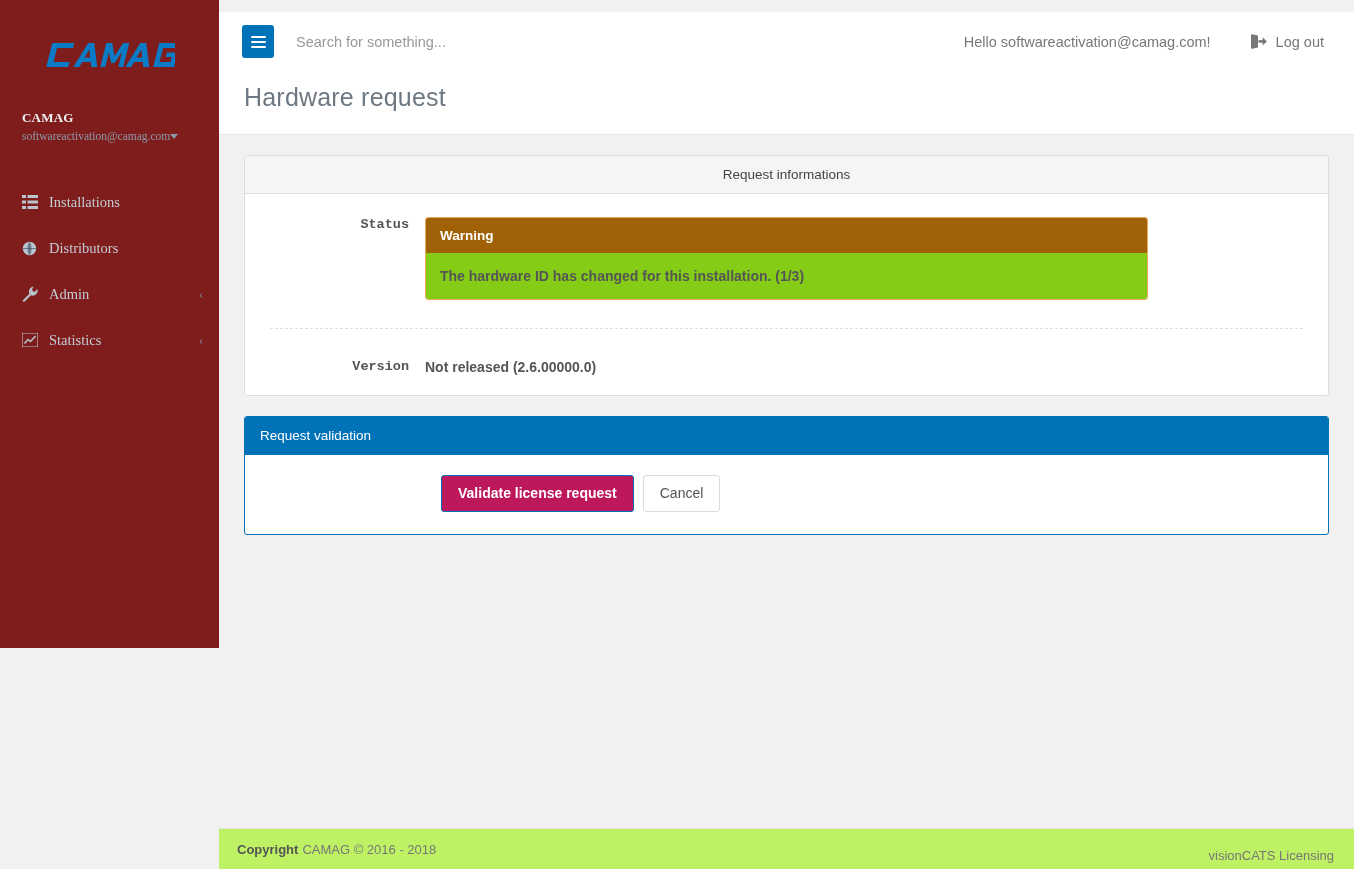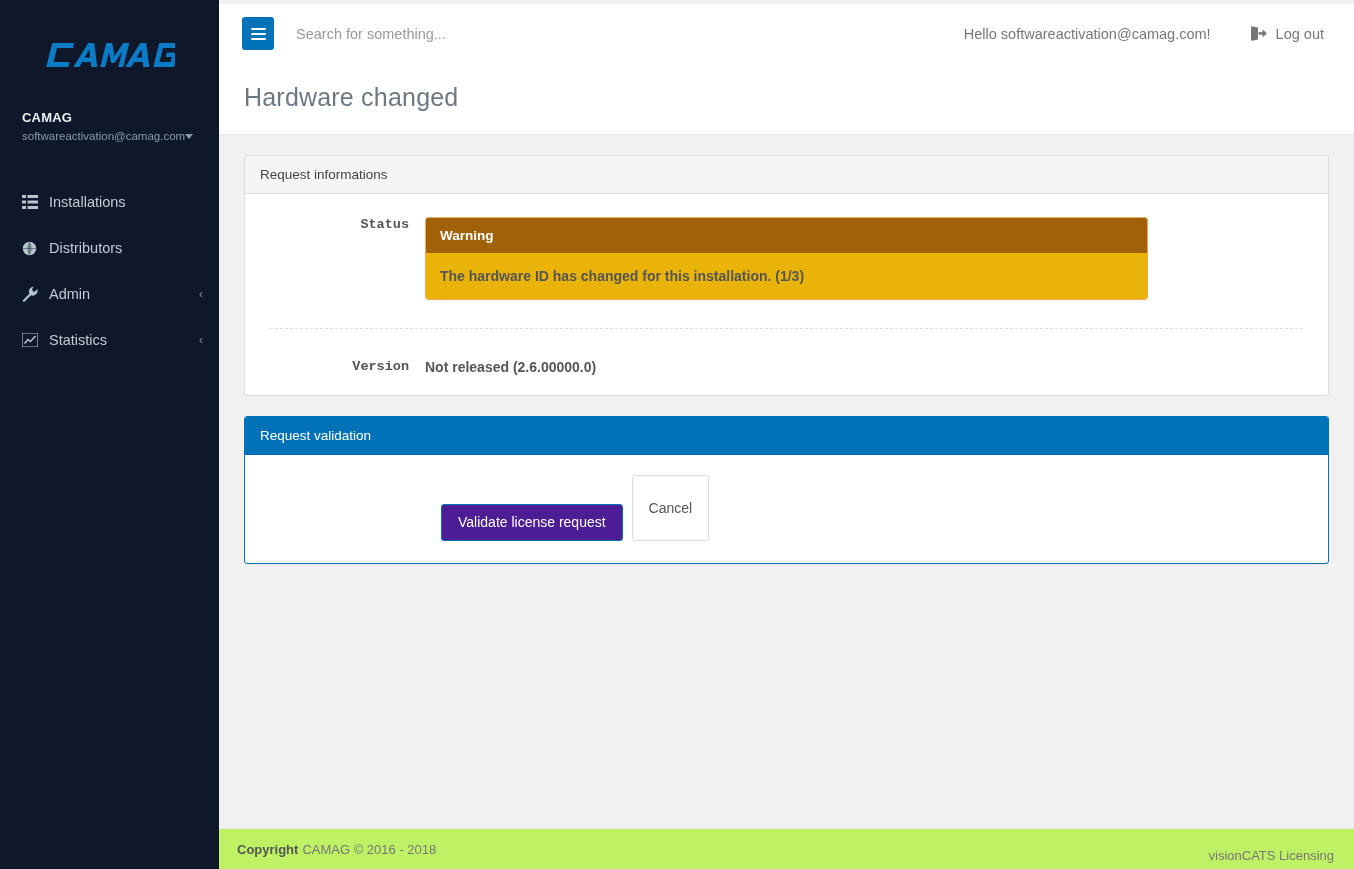--- a/index.html
+++ b/index.html
@@ -8,22 +8,23 @@
     margin: 0; padding: 0;
     width: 1354px; height: 869px;
     overflow: hidden;
     font-family: "Liberation Sans", sans-serif;
     background: #f1f1f1;
   }
 
   
   #sidebar {
     position: absolute; top: 0; left: 0;
-    width: 219px; height: 869px;
-    background: #0f172a;
+    width: 219px; height: 648px;
+    background: #7f1d1d;
+    font-family: Liberation Serif, serif;
   }
   .logo-wrap {
     height: 110px;
     display: flex; align-items: center; justify-content: center;
   }
   .logo-svg { display:block; }
 
   .user-block {
     padding: 0 0 0 22px;
   }
@@ -76,21 +77,21 @@
   }
   .nav-chev {
     margin-left: auto;
     color: #7f8fa0;
     font-size: 12px;
     line-height: 1;
   }
 
   
   #topbar {
-    position: absolute; top: 4px; left: 219px;
+    position: absolute; top: 12px; left: 219px;
     width: 1135px; height: 60px;
     background: #ffffff;
     border-bottom: 1px solid #e7e7e7;
     display: flex; align-items: center;
   }
   .ham-btn {
     width: 32px; height: 33px;
     background: #0072b8;
     border: none;
     border-radius: 3px;
@@ -170,20 +171,21 @@
     border-radius: 3px;
     margin-bottom: 20px;
   }
   .panel-default > .panel-head {
     background: #f5f5f5;
     border-bottom: 1px solid #ddd;
     padding: 11px 15px;
     font-size: 13.5px;
     color: #444;
     border-radius: 2px 2px 0 0;
+    text-align: center;
   }
   .panel-body { padding: 15px 15px 20px 15px; }
 
   
   .form-row {
     display: flex;
     align-items: flex-start;
   }
   .form-label {
     width: 165px;
@@ -212,21 +214,21 @@
     margin-top: 0;
   }
   .alert-head {
     background: #a16207;
     color: #fff;
     font-size: 13.5px;
     padding: 10px 14px;
     border-radius: 2px 2px 0 0;
   }
   .alert-body {
-    background: #eab308;
+    background: #84cc16;
     padding: 15px 14px;
     font-size: 14px;
     color: #555;
     border-radius: 0 0 2px 2px;
   }
 
   .dashed-sep {
     border: 0;
     border-top: 1px dashed #e0e0e0;
     margin: 28px 10px 22px 10px;
@@ -252,25 +254,24 @@
   }
   .btn {
     font-family: "Liberation Sans", sans-serif;
     font-size: 14px;
     border-radius: 3px;
     padding: 9px 16px;
     cursor: pointer;
     line-height: 1.2;
   }
   .btn-primary {
-    background: #4c1d95;
+    background: #be185d;
     border: 1px solid #0072b8;
     color: #fff;
-    font-weight: normal;
-    margin-top: 29px;
+    font-weight: bold;
   }
   .btn-default {
     background: #fff;
     border: 1px solid #dcdcdc;
     color: #555;
   }
 
   
   #footer {
     position: absolute; bottom: 0; left: 219px;
@@ -388,21 +389,21 @@
           <rect x="7.6" y="6.1" width="5.2" height="2.6"></rect>
           <path d="M11.6 3.2 l4.3 4.2 l-4.3 4.2 z"></path>
         </svg>
       </span>
       <span>Log out</span>
     </a>
   </div>
 </header>
 
 <div id="page-header">
-  <h1 class="page-title">Hardware changed</h1>
+  <h1 class="page-title">Hardware request</h1>
 </div>
 
 <main id="content">
 
   <section class="panel panel-default">
     <div class="panel-head">Request informations</div>
     <div class="panel-body">
 
       <div class="form-row">
         <div class="form-label">Status</div>

